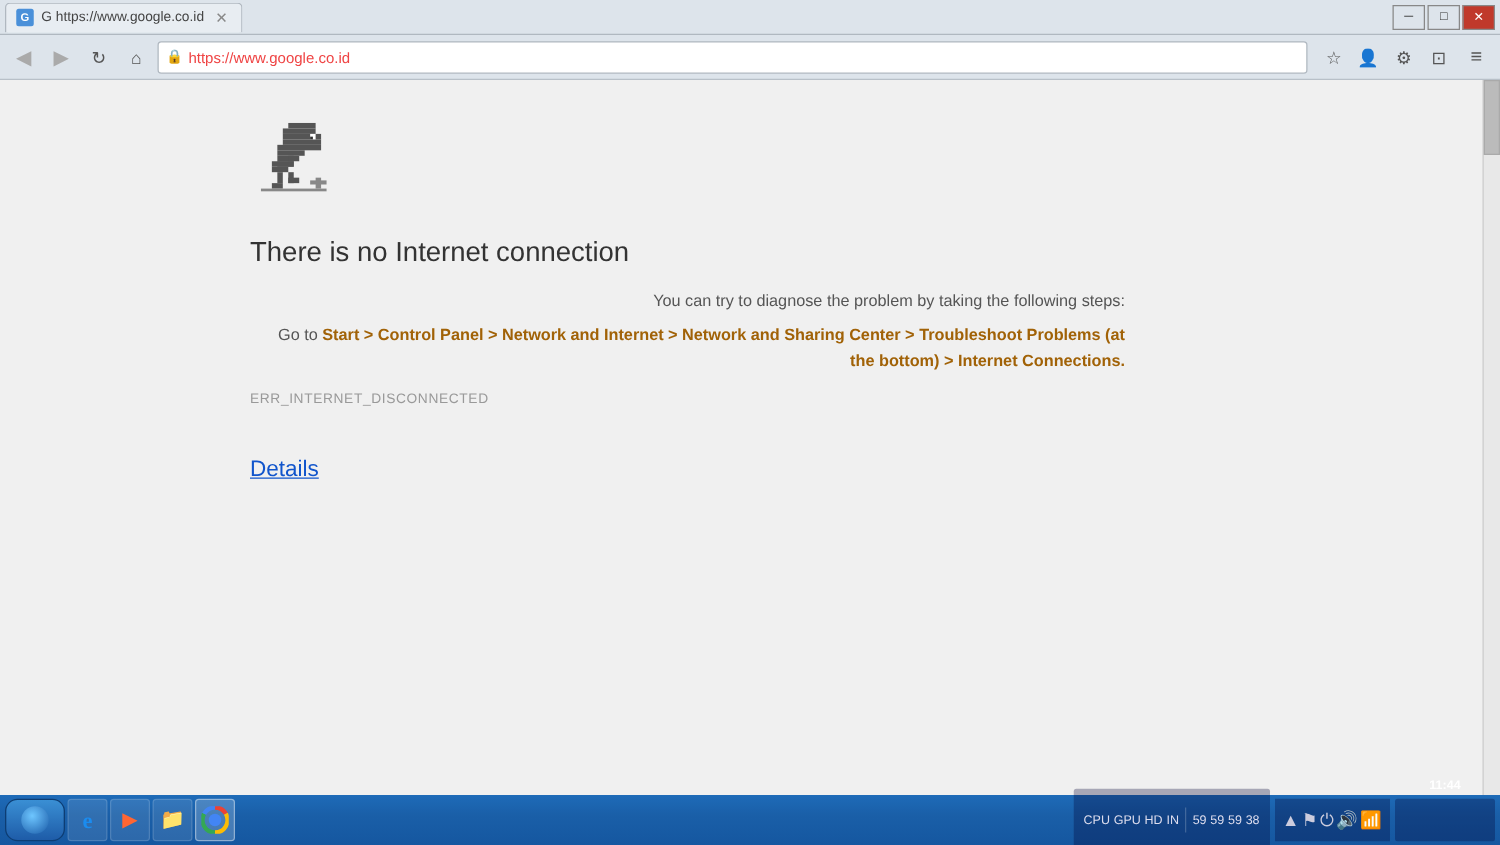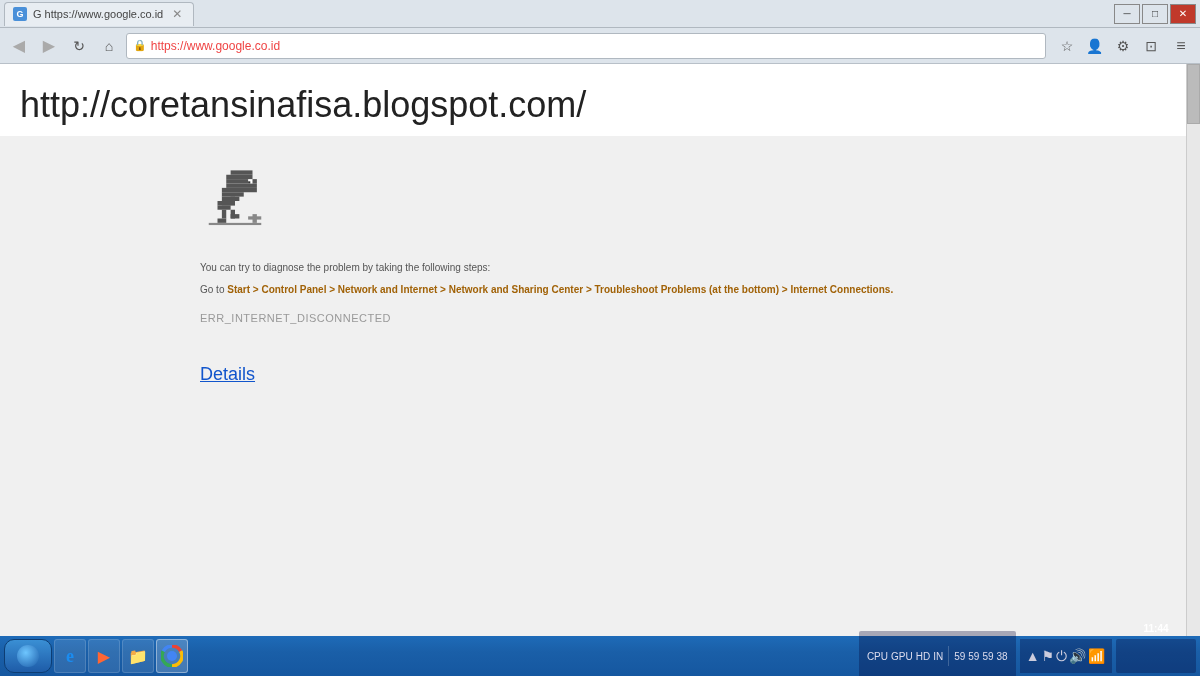--- a/index.html
+++ b/index.html
@@ -146,24 +146,25 @@
 
     .error-title {
       font-size: 22px;
       font-weight: normal;
       color: #333;
       margin-bottom: 16px;
       font-family: Arial, sans-serif;
     }
 
     .error-desc {
-      font-size: 10px;
+      font-size: 13px;
       color: #555;
       line-height: 1.6;
       max-width: 700px;
+      text-align: right;
     }
     .error-desc p { margin-bottom: 6px; }
     .error-desc strong { font-weight: bold; color: #a16207; }
 
     .error-code {
       font-size: 11px;
       color: #999;
       margin-top: 14px;
       font-family: Liberation Sans, sans-serif;
       letter-spacing: 0.5px;
@@ -304,21 +305,20 @@
     <button class="toolbar-icon-btn">👤</button>
     <button class="toolbar-icon-btn">⚙</button>
     <button class="toolbar-icon-btn">⊡</button>
   </div>
   <button class="hamburger-btn">≡</button>
 </div>
 
 <div class="page-wrap">
   <div class="page-content">
 
-    <div class="big-url">http://coretansinafisa.blogspot.com/</div>
 
     <div class="error-section">
 
       
       <div class="dino-wrap">
         <svg class="dino-svg" viewBox="0 0 64 64">
 
           <rect x="28" y="4" width="20" height="4" fill="#555"></rect>
           <rect x="24" y="8" width="24" height="4" fill="#555"></rect>
           <rect x="24" y="12" width="28" height="4" fill="#555"></rect>
@@ -341,20 +341,21 @@
           <rect x="16" y="48" width="8" height="4" fill="#555"></rect>
           <rect x="28" y="44" width="8" height="4" fill="#555"></rect>
 
           <rect x="8" y="52" width="48" height="2" fill="#888"></rect>
 
           <rect x="48" y="44" width="4" height="8" fill="#888"></rect>
           <rect x="44" y="46" width="12" height="3" fill="#888"></rect>
         </svg>
       </div>
 
+      <h2 class="error-title">There is no Internet connection</h2>
 
       <div class="error-desc">
         <p>You can try to diagnose the problem by taking the following steps:</p>
         <p>
           <span>Go to </span><strong>Start &gt; Control Panel &gt; Network and Internet &gt; Network and Sharing Center &gt; Troubleshoot Problems (at the bottom) &gt; Internet Connections.</strong>
         </p>
       </div>
 
       <div class="error-code">ERR_INTERNET_DISCONNECTED</div>
 

